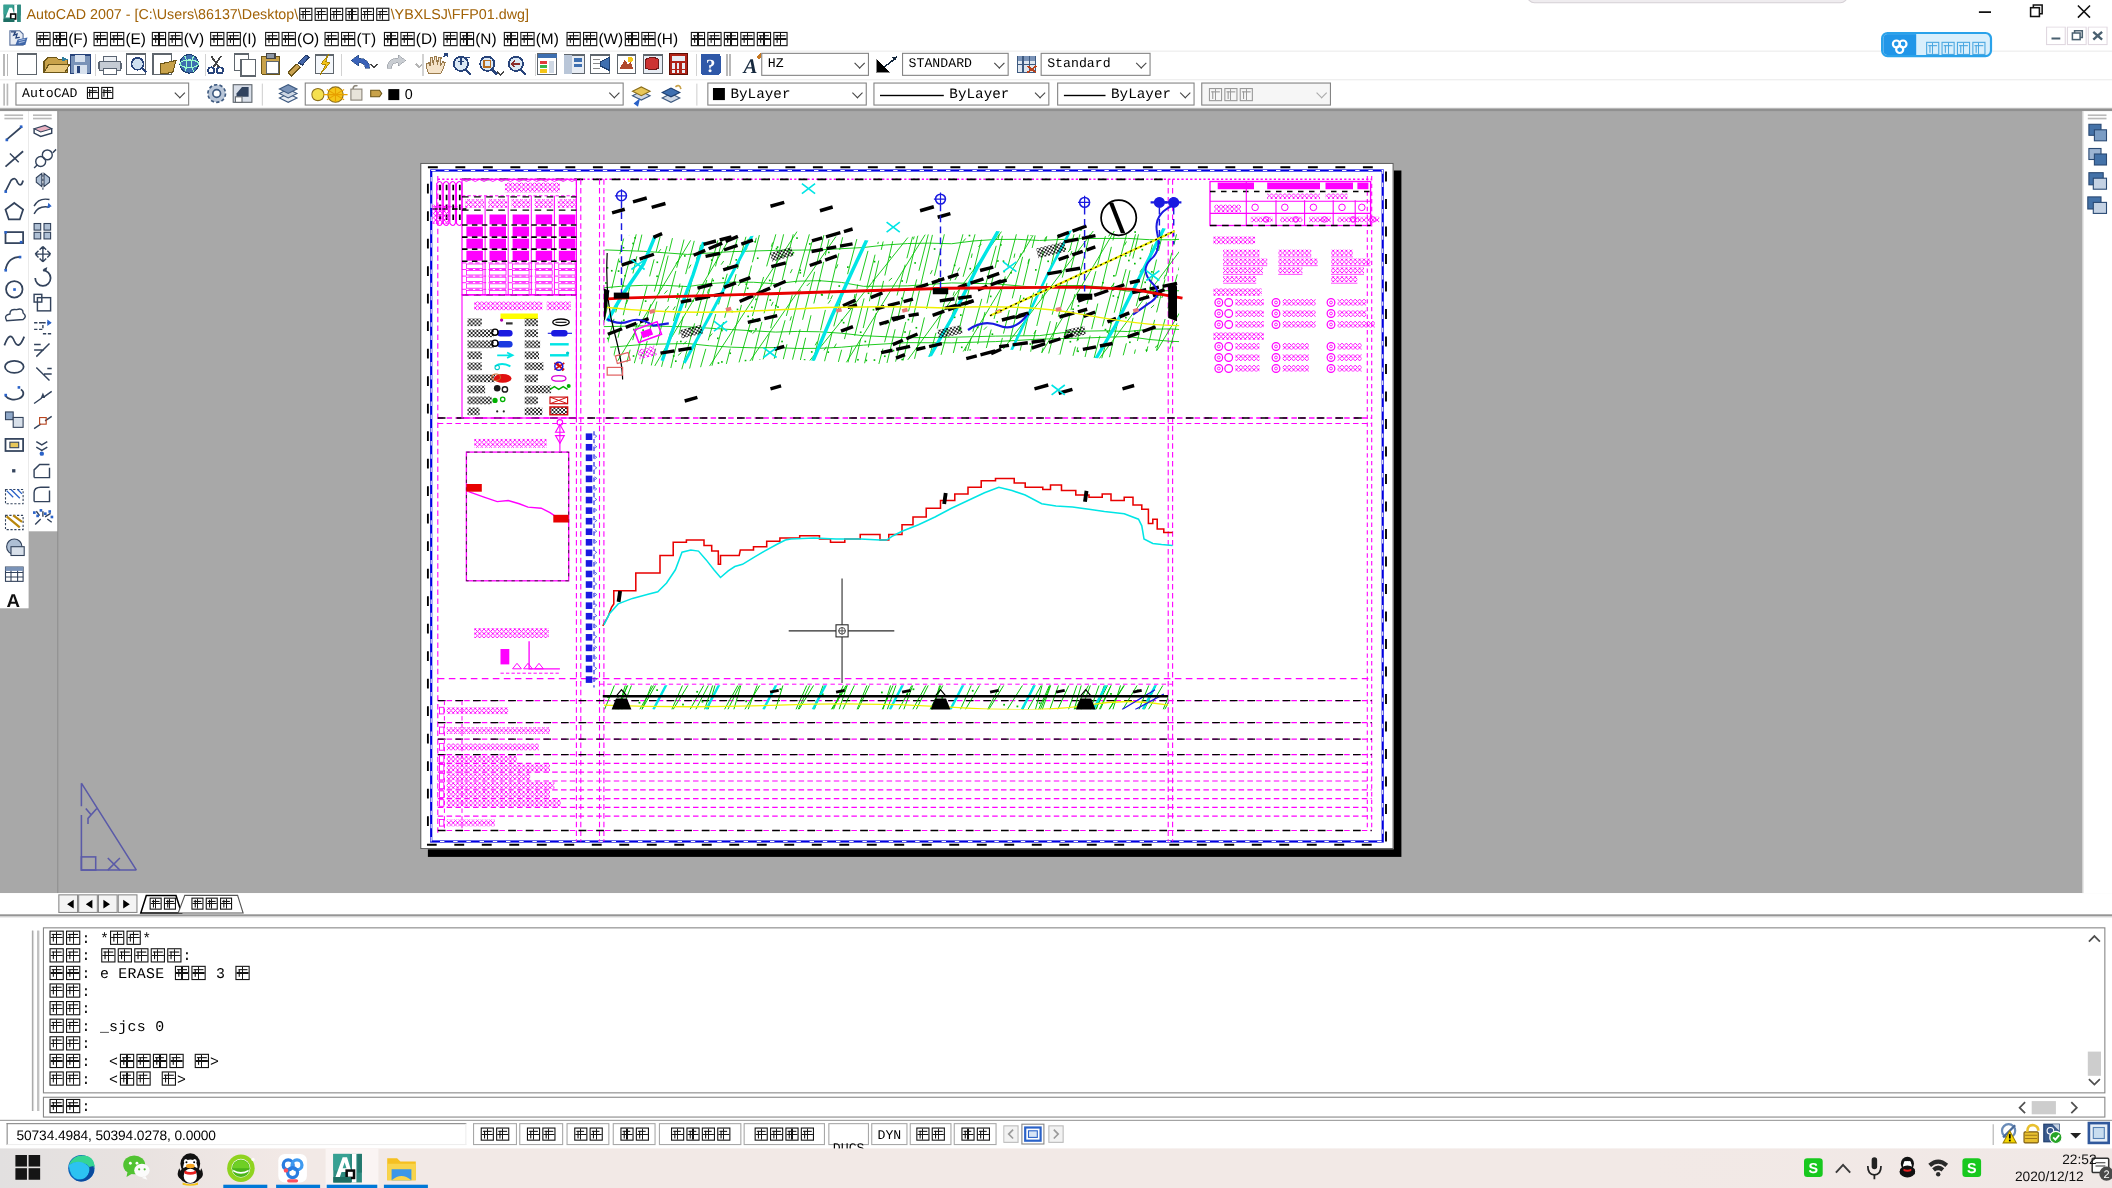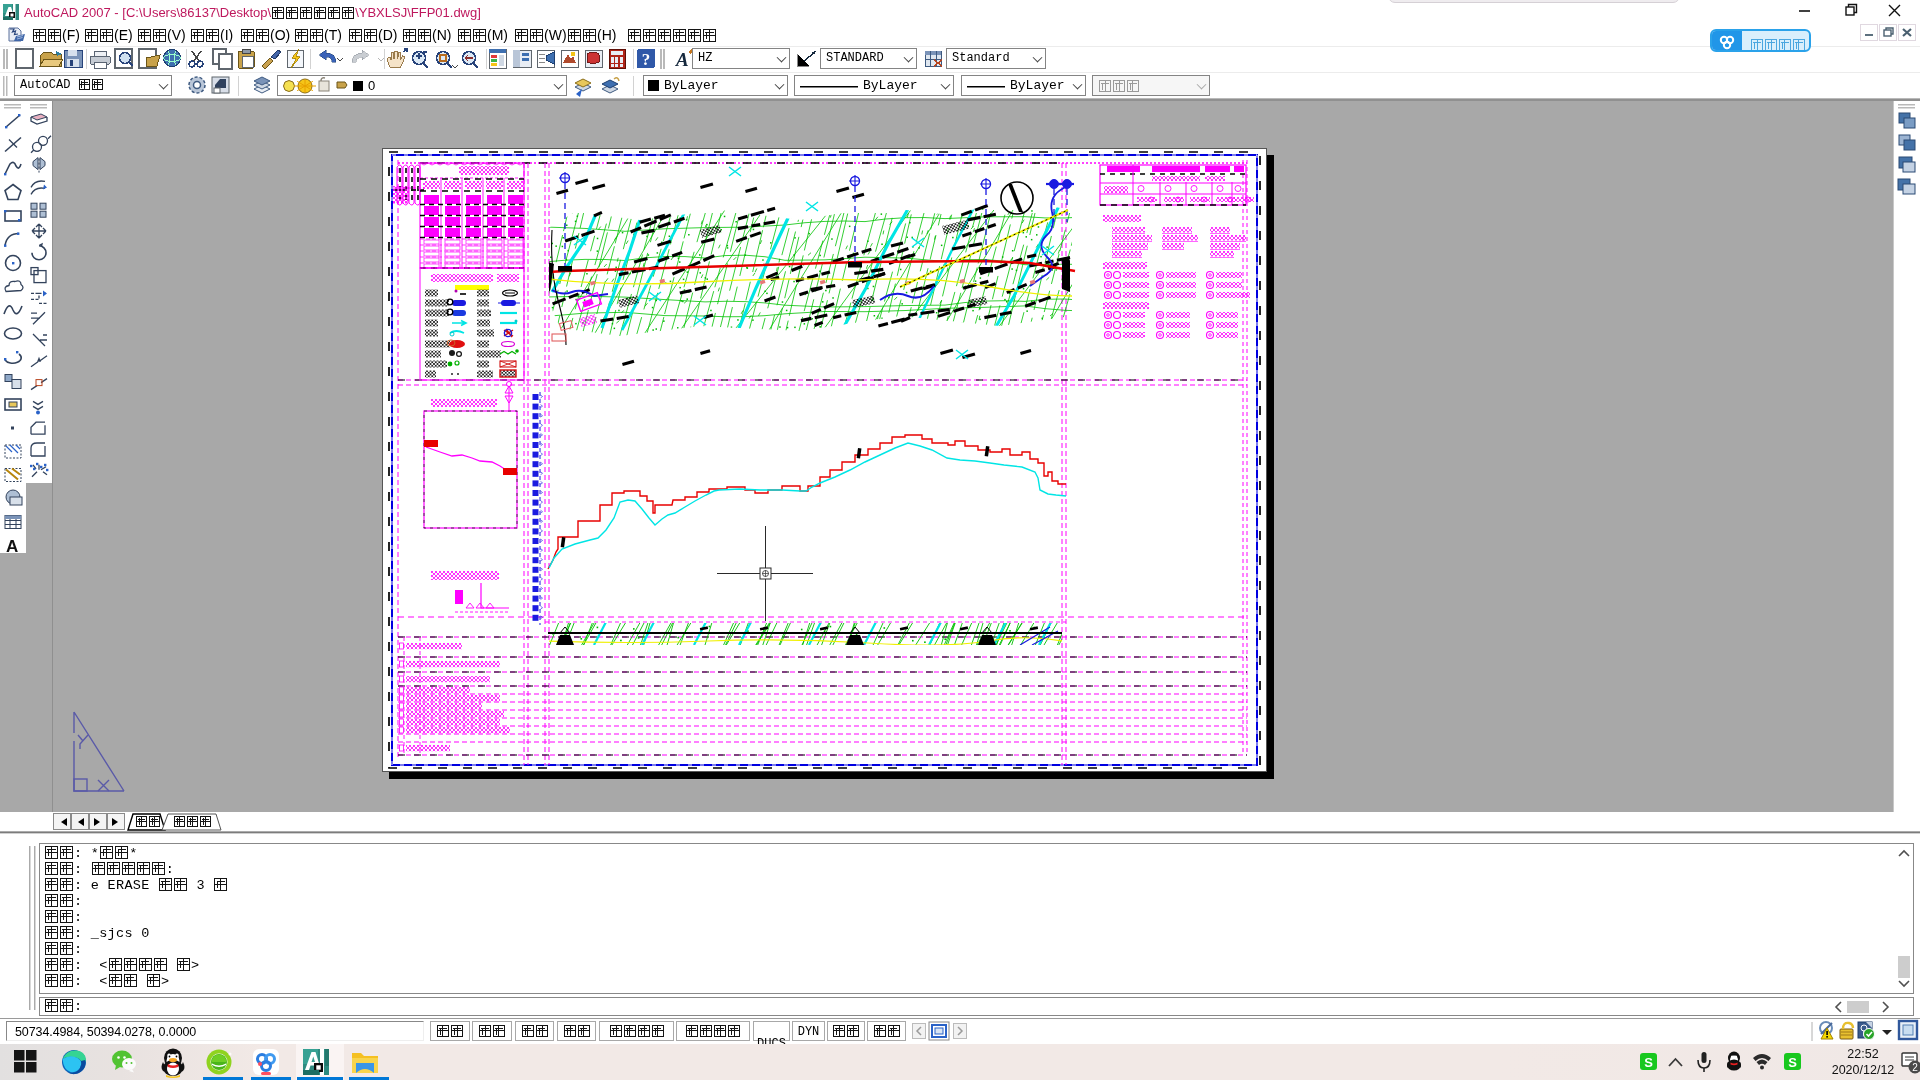--- a/index.html
+++ b/index.html
@@ -21,21 +21,21 @@
 <svg class="abs" style="left:3px;top:4px" width="16" height="16">
 <rect x="0" y="0" width="16" height="16" fill="#2e8b80"></rect>
 <rect x="0" y="0" width="9" height="9" fill="#37a193"></rect>
 <rect x="10" y="0" width="2.5" height="16" fill="#fff"></rect>
 <rect x="13.5" y="0" width="2.5" height="10" fill="#2e8b80"></rect>
 <path d="M2 12 L5.5 3 L8 3 L11 12 Z" fill="#fff"></path>
 <rect x="6" y="8" width="6" height="6" fill="#0a0a0a"></rect>
 <rect x="7.5" y="9.5" width="3" height="3" fill="#fff"></rect>
 <rect x="0" y="13" width="10" height="3" fill="#1e6e63"></rect>
 </svg>
-<div class="abs" style="left:24px;top:5px;font-size:13px;color:#be185d">AutoCAD 2007 - [C:\Users\86137\Desktop\<span class="ch c12 "></span><span class="ch c12 "></span><span class="ch c12 "></span><span class="ch c12 "></span><span class="ch c12 "></span><span class="ch c12 "></span>\YBXLSJ\FFP01.dwg]</div>
+<div class="abs" style="left:24px;top:5px;font-size:13px;color:#a16207">AutoCAD 2007 - [C:\Users\86137\Desktop\<span class="ch c12 "></span><span class="ch c12 "></span><span class="ch c12 "></span><span class="ch c12 "></span><span class="ch c12 "></span><span class="ch c12 "></span>\YBXLSJ\FFP01.dwg]</div>
 <div class="abs" style="left:1388px;top:-6px;width:292px;height:9px;border:1px solid #d5d0d5;background:#efecef;border-radius:0 0 7px 7px"></div>
 <svg class="abs" style="left:1790px;top:0" width="130" height="24">
 <line x1="9" y1="11" x2="20" y2="11" stroke="#111" stroke-width="1.6"></line>
 <rect x="56" y="7" width="8" height="8" fill="none" stroke="#111" stroke-width="1.4"></rect>
 <path d="M58.5 7 L58.5 4.5 L66.5 4.5 L66.5 12.5 L64 12.5" fill="none" stroke="#111" stroke-width="1.4"></path>
 <path d="M99 5 L110 16 M110 5 L99 16" stroke="#111" stroke-width="1.4"></path>
 </svg>
 </div>
 <div class="abs" style="left:0;top:24px;width:1920px;height:22px;background:#fff">
 <svg class="abs" style="left:8px;top:2px" width="18" height="17">
@@ -1638,21 +1638,21 @@
 <text x="8.5" y="13.5" font-size="13" font-weight="bold" fill="#fff" text-anchor="middle">S</text>
 </g>
 <g transform="translate(1902,9)">
 <rect x="0" y="0" width="15" height="13" rx="1" fill="#fff" stroke="#333" stroke-width="1.4"></rect>
 <line x1="3" y1="4" x2="12" y2="4" stroke="#333"></line>
       <line x1="3" y1="7" x2="12" y2="7" stroke="#333"></line>
 <circle cx="13" cy="14" r="6.5" fill="#4a4a4a"></circle>
 <text x="13" y="18" font-size="10" fill="#fff" text-anchor="middle">2</text>
 </g>
 </svg>
-<div class="abs" style="left:1820px;top:1047px;width:86px;text-align:center;font-size:12.5px;color:#111">22:52</div>
+<div class="abs" style="left:1820px;top:1047px;width:86px;text-align:right;font-size:12.5px;color:#111">22:52</div>
 <div class="abs" style="left:1820px;top:1063px;width:86px;text-align:center;font-size:12.5px;color:#111">2020/12/12</div>
 <div class="abs" style="left:1710px;top:29px;width:101px;height:23px;border:2px solid #2aa2ea;border-radius:6px;background:#d9effc;overflow:hidden">
 <div class="abs" style="left:0;top:0;width:30px;height:24px;background:#2196e8"></div>
 <svg class="abs" style="left:4px;top:2px" width="22" height="18">
 <circle cx="8" cy="7" r="3.2" fill="none" stroke="#fff" stroke-width="2"></circle>
 <circle cx="14" cy="7" r="3.2" fill="none" stroke="#fff" stroke-width="2"></circle>
 <circle cx="11" cy="12" r="3.2" fill="none" stroke="#fff" stroke-width="2"></circle>
 </svg>
 <div class="abs" style="left:38px;top:4px"><span class="ch c12 b "></span><span class="ch c12 b "></span><span class="ch c12 b "></span><span class="ch c12 b "></span></div>
 </div>

